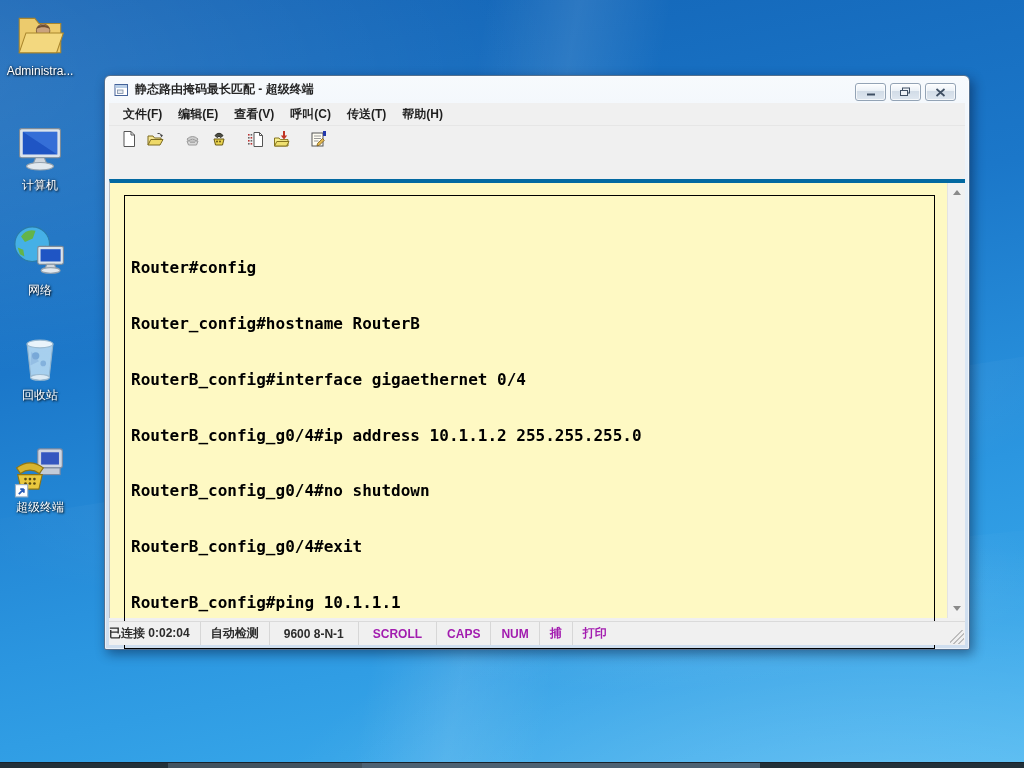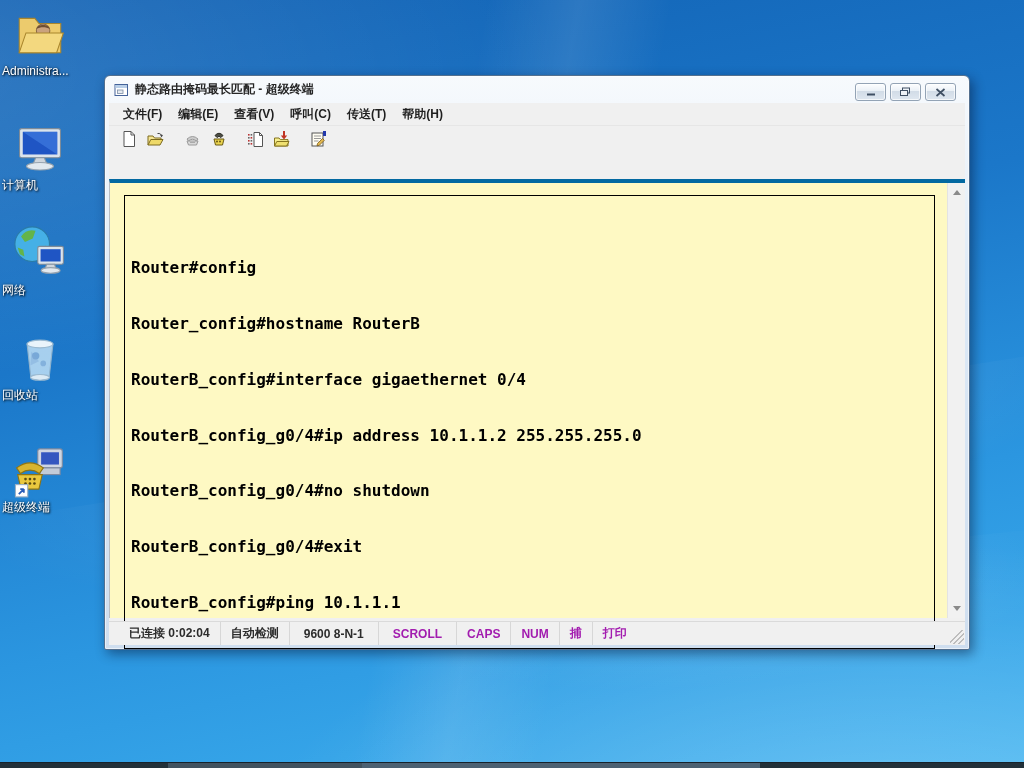--- a/index.html
+++ b/index.html
@@ -21,21 +21,21 @@
   .swoosh1{left:-120px;top:430px;width:1400px;height:500px;transform:rotate(-9deg);
     background:radial-gradient(60% 40% at 50% 0%, rgba(255,255,255,0.12), rgba(255,255,255,0) 70%);}
   .swoosh2{left:300px;top:560px;width:900px;height:300px;transform:rotate(-6deg);
     background:radial-gradient(55% 45% at 50% 10%, rgba(255,255,255,0.10), rgba(255,255,255,0) 70%);}
   .taskbar-edge{
     position:absolute;left:0;right:0;bottom:0;height:5px;
     background:linear-gradient(90deg,#223039 0 168px,#41525f 168px 362px,#4c6172 362px 760px,#223039 760px);
     border-top:1px solid #16222b;
   }
   
-  .dicon{position:absolute;width:76px;cursor:default;}
+  .dicon{position:absolute;width:76px;text-align:center;cursor:default;}
   .dicon svg{display:block;margin:0 auto;}
   .dicon .lbl{
     margin-top:2px;font-size:12px;color:#fff;line-height:14px;
     text-shadow:1px 1px 2px rgba(0,0,0,.85),0 0 3px rgba(0,0,0,.6);
   }
   
   .window{
     position:absolute;left:104px;top:75px;width:864px;height:573px;
     border:1px solid #54708f;border-radius:6px 6px 2px 2px;
     background:linear-gradient(#f7fafd,#dde9f6 40%,#cfdeef);
@@ -74,21 +74,21 @@
   .sarrow{position:absolute;left:0;width:17px;height:17px;display:flex;align-items:center;justify-content:center;}
   .sarrow.up{top:1px;} .sarrow.down{bottom:1px;}
   .tri-up{width:0;height:0;border-left:4px solid transparent;border-right:4px solid transparent;border-bottom:5px solid #8a8a8a;}
   .tri-down{width:0;height:0;border-left:4px solid transparent;border-right:4px solid transparent;border-top:5px solid #8a8a8a;}
   
   .statusbar{
     position:absolute;left:0;right:0;bottom:0;height:23px;background:#f0f0f0;
     border-top:1px solid #dadada;display:flex;align-items:stretch;font-size:12px;color:#2c2c2c;
   }
   .seg{display:flex;align-items:center;padding:0 10px;border-right:1px solid #d7d7d7;white-space:nowrap;}
-  .seg.first{padding-left:20px;}
+  .seg.first{padding-left:0;}
   .seg.wide{padding:0 14px;}
   .seg.dim{color:#a21caf;}
   .seg.nosep{border-right:none;}
   .status-fill{flex:1;}
   .grip{
     width:14px;height:14px;align-self:flex-end;margin:0 1px 1px 0;
     background:linear-gradient(135deg,transparent 0 40%,#bdbdbd 40% 47%,transparent 47% 58%,#bdbdbd 58% 65%,transparent 65% 76%,#bdbdbd 76% 83%,transparent 83%);
     cursor:nwse-resize;
   }
 </style>

